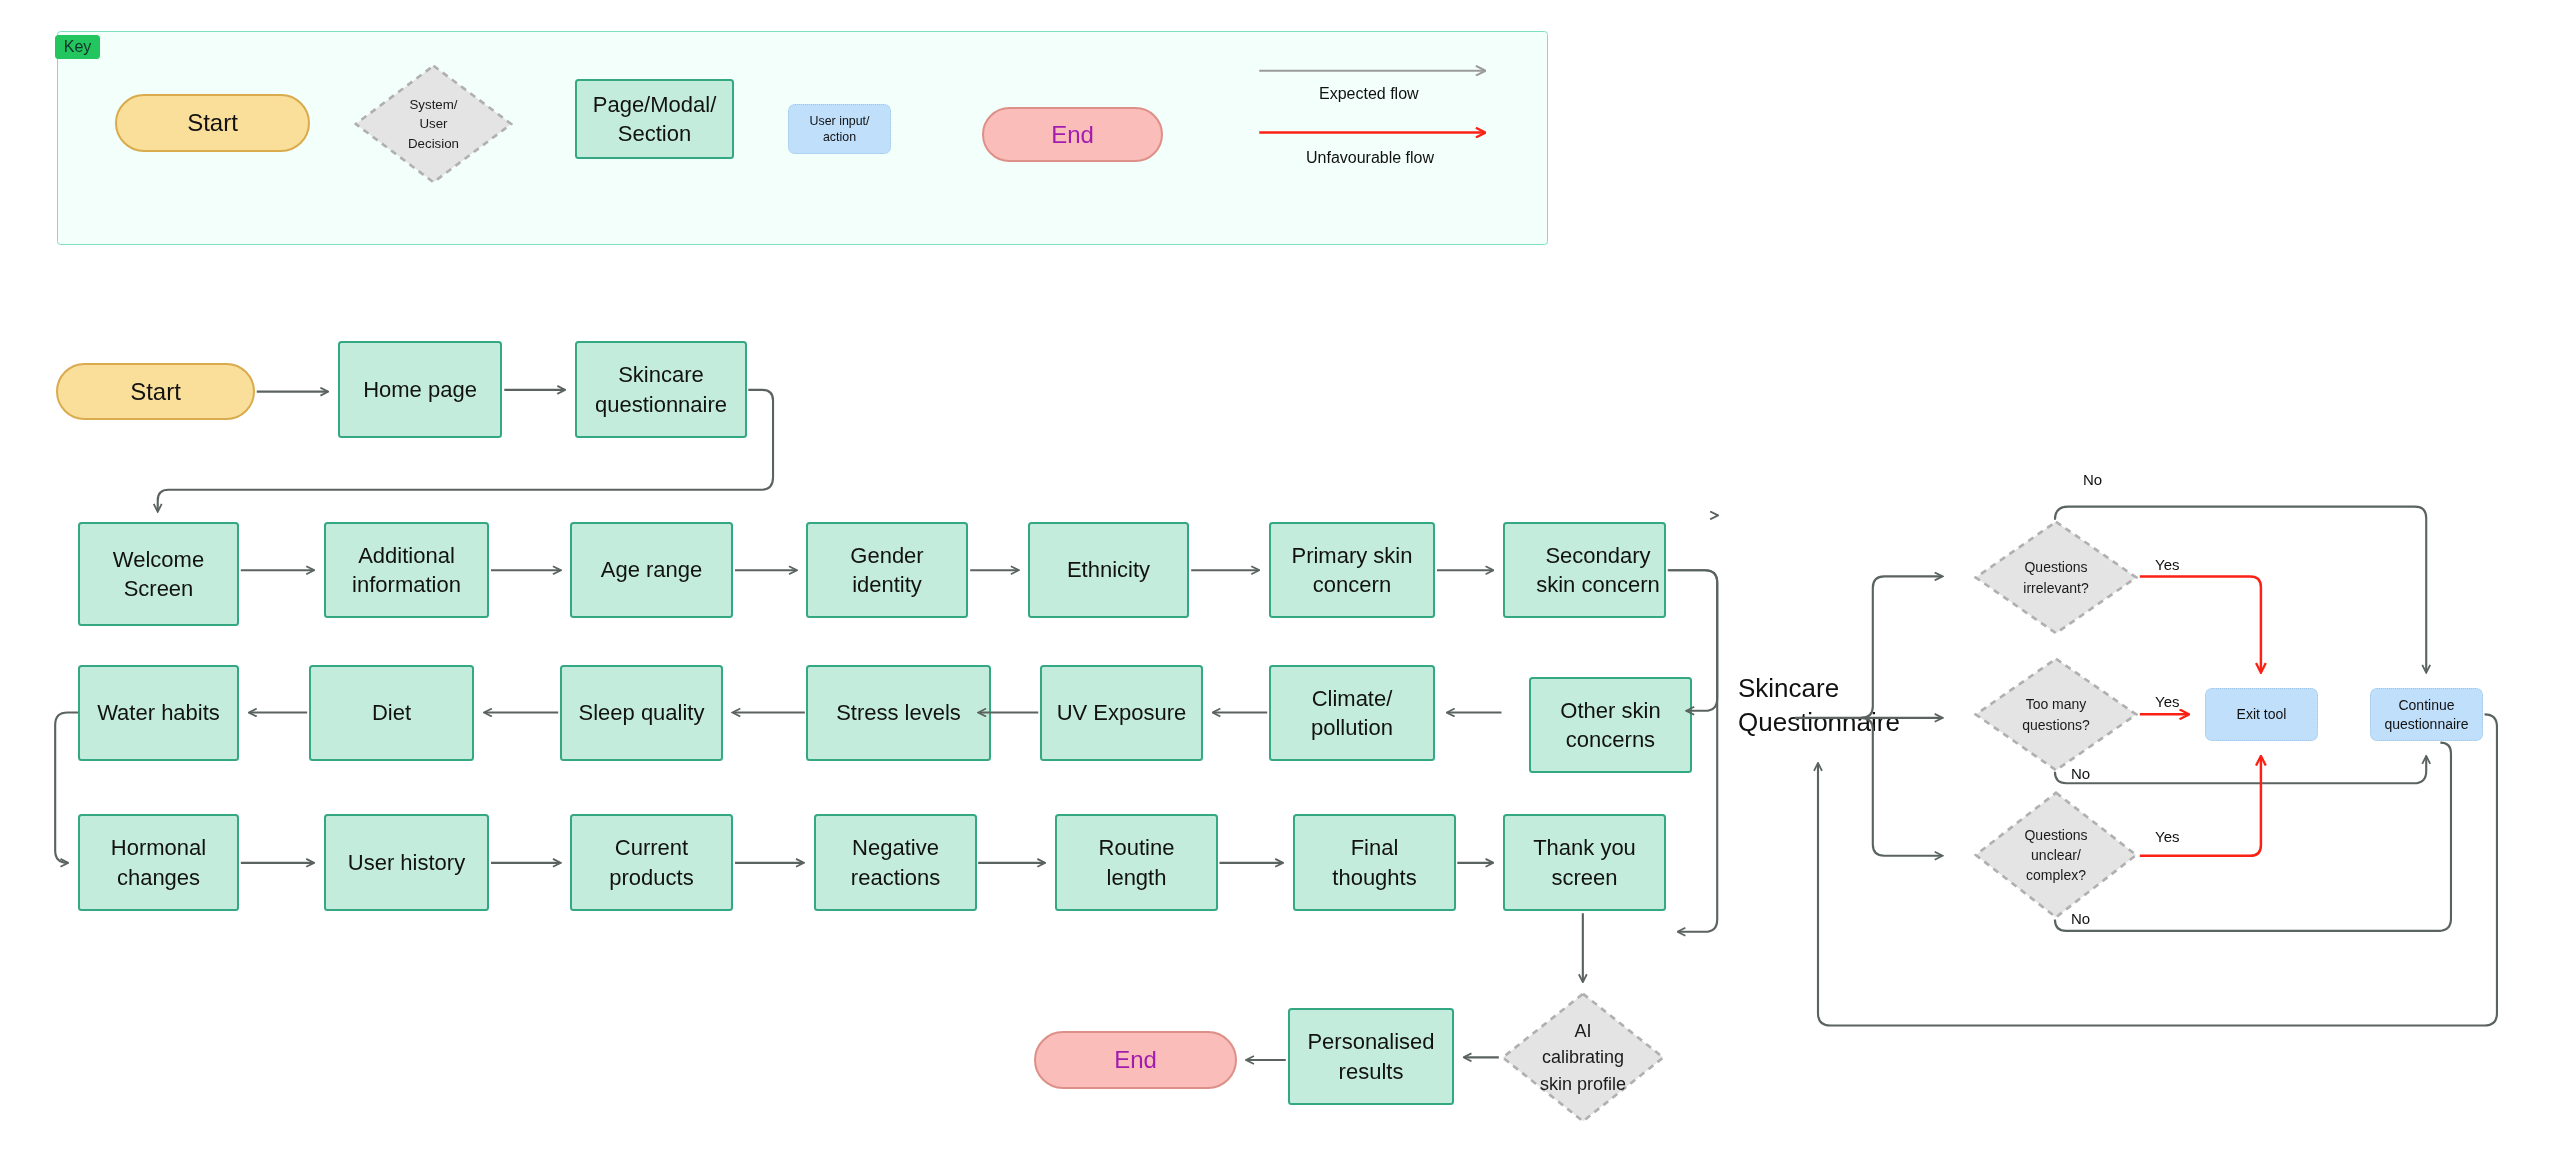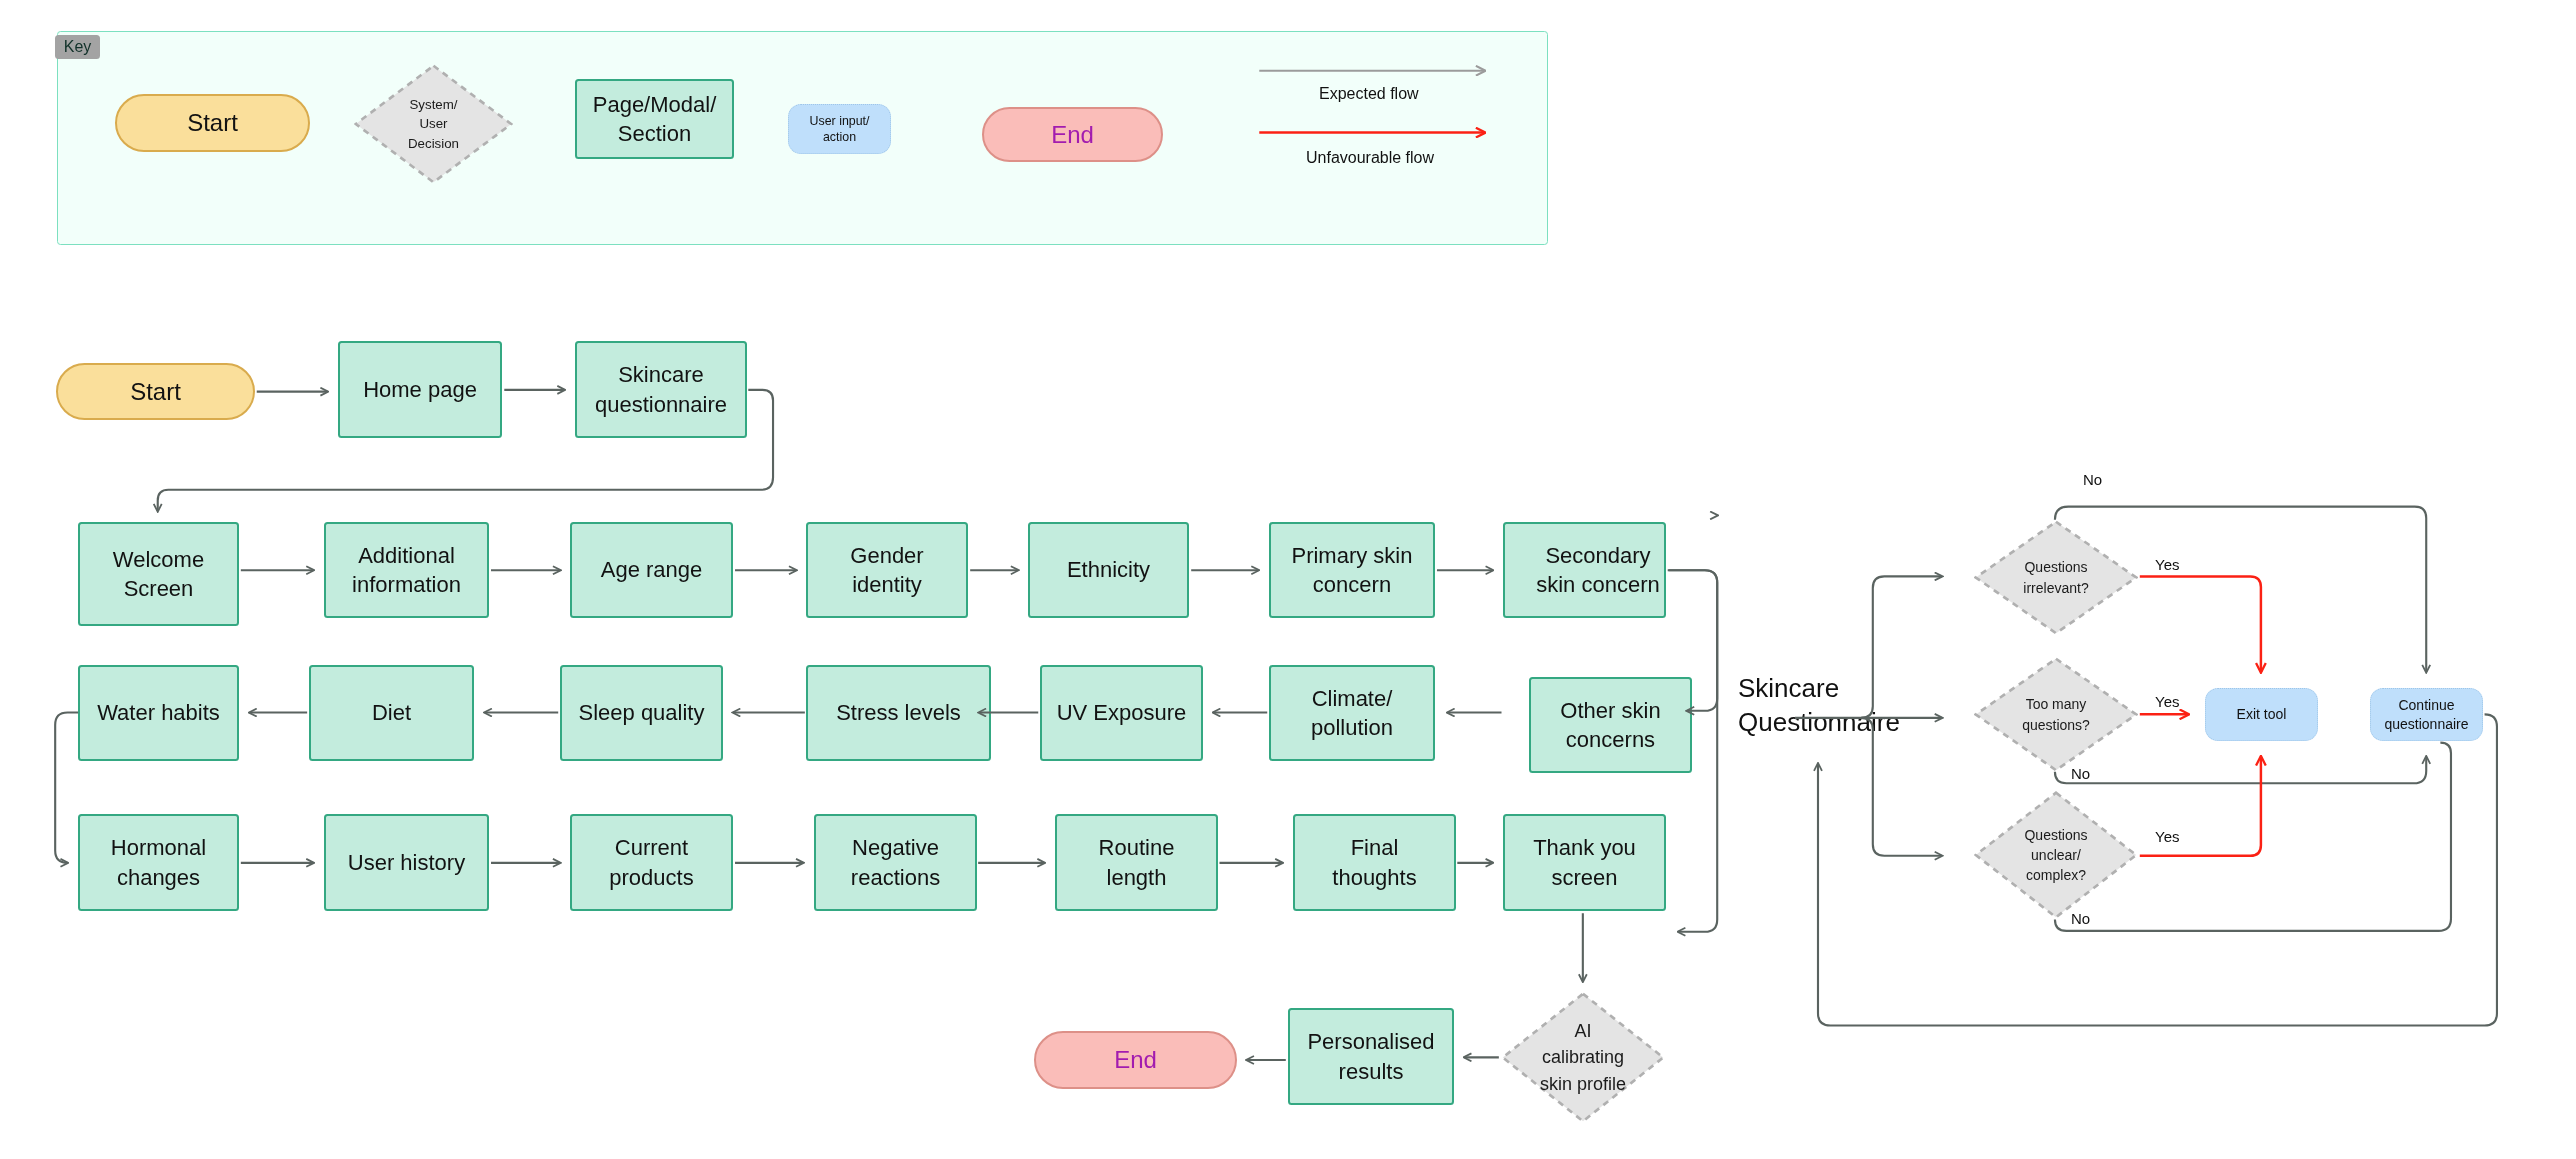--- a/index.html
+++ b/index.html
@@ -3,30 +3,30 @@
 <meta charset="utf-8">
 <style>
   html,body{margin:0;padding:0;background:#ffffff;}
   body{font-family:"Liberation Sans",sans-serif;color:#1b1b1b;}
   #canvas{position:relative;width:2576px;height:1159px;overflow:hidden;background:#ffffff;}
   svg.edges{position:absolute;left:0;top:0;width:2576px;height:1159px;pointer-events:none;}
 
   
   .key-panel{position:absolute;left:57px;top:31px;width:1489px;height:212px;
     background:#f2fffa;border:1.8px solid #7ce0c0;border-radius:3.5px;}
-  .key-badge{position:absolute;left:55px;top:35px;background:#a3a3a3;color:#12322a;
+  .key-badge{position:absolute;left:55px;top:35px;background:#22c55e;color:#12322a;
     font-size:16px;padding:2.7px 8.8px 3.5px 8.8px;border-radius:3.5px;line-height:1.1;}
 
   
   .node{position:absolute;box-sizing:border-box;display:flex;align-items:center;
     justify-content:center;text-align:center;line-height:1.32;}
   .proc{background:#c3ecdd;border:2.2px solid #34a882;border-radius:3.5px;color:#121212;}
   .term{background:#fadf9b;border:2.2px solid #d9ab4d;border-radius:883px;color:#121212;}
   .term-end{background:#fabdb9;border:2.2px solid #dd9088;border-radius:883px;color:#a21caf;}
-  .input{background:#bfdffb;border:0.9px dotted #9fc6e8;border-radius:13px;color:#121212;}
+  .input{background:#bfdffb;border:0.9px dotted #9fc6e8;border-radius:7px;color:#121212;}
   .diamond-wrap{position:absolute;}
   .diamond-wrap .dshape{position:absolute;left:0;top:0;width:100%;height:100%;}
   .diamond-wrap .dlabel{position:absolute;left:0;top:0;width:100%;height:100%;
     display:flex;align-items:center;justify-content:center;text-align:center;
     line-height:1.45;color:#1b1b1b;}
   .plain-label{position:absolute;text-align:center;color:#111;line-height:1.3;}
   .edge-label{position:absolute;color:#111;line-height:1.1;white-space:nowrap;}
 </style>
 </head>
 <body>

